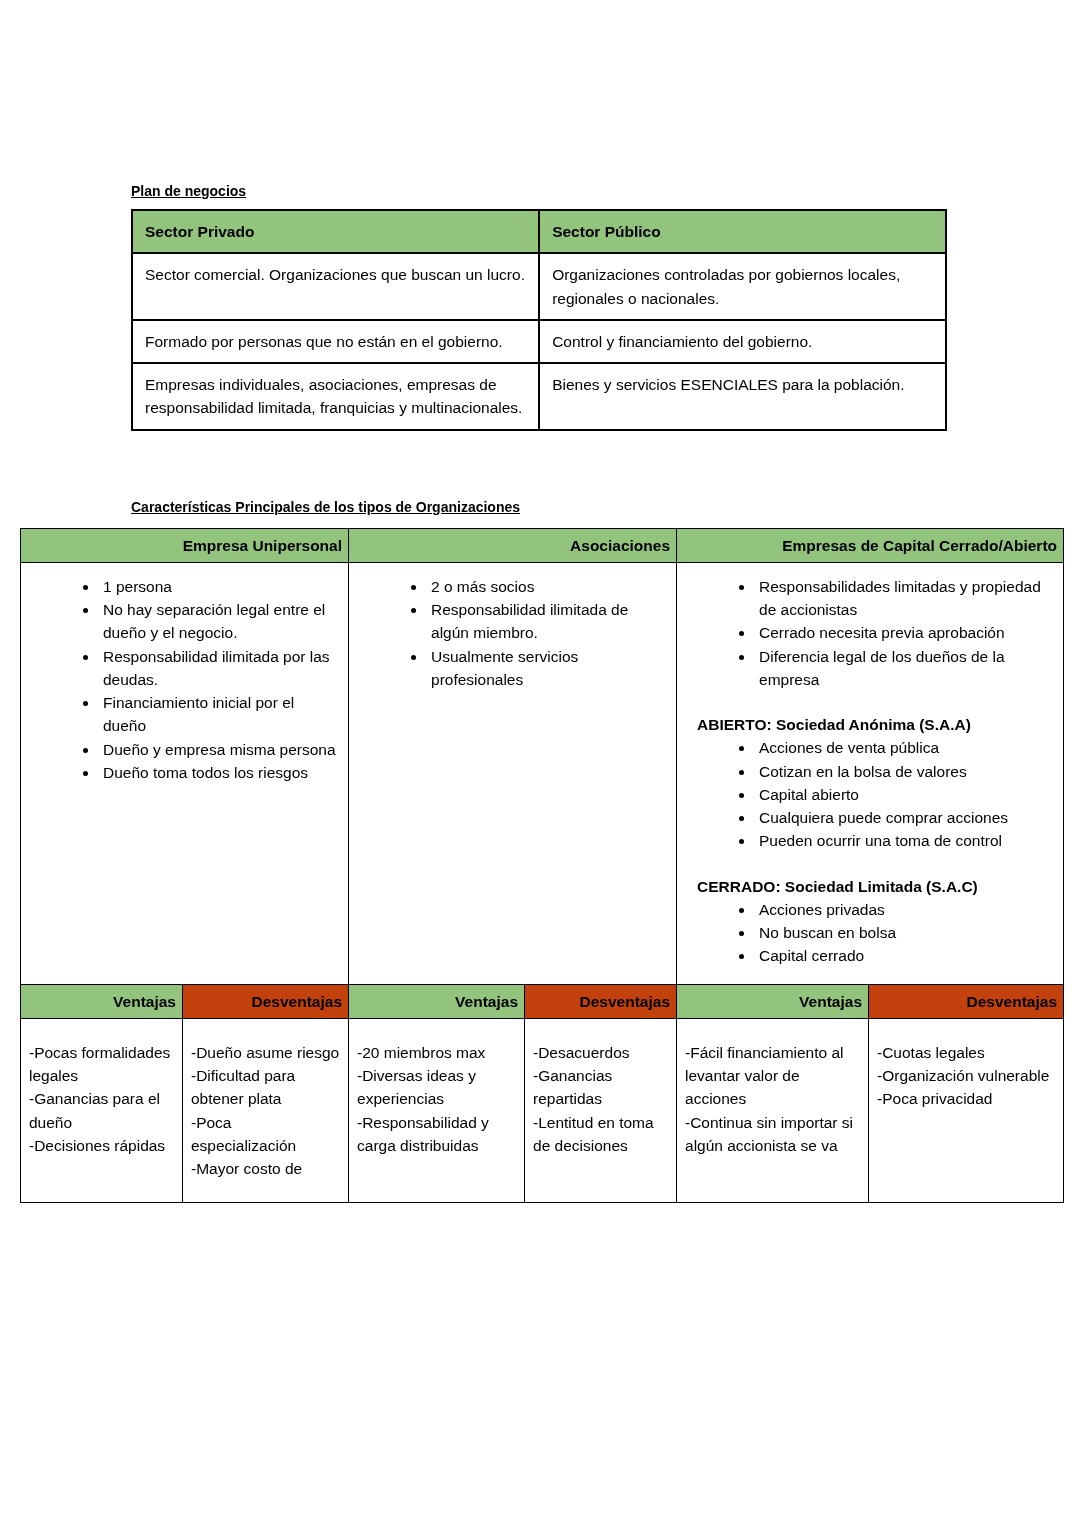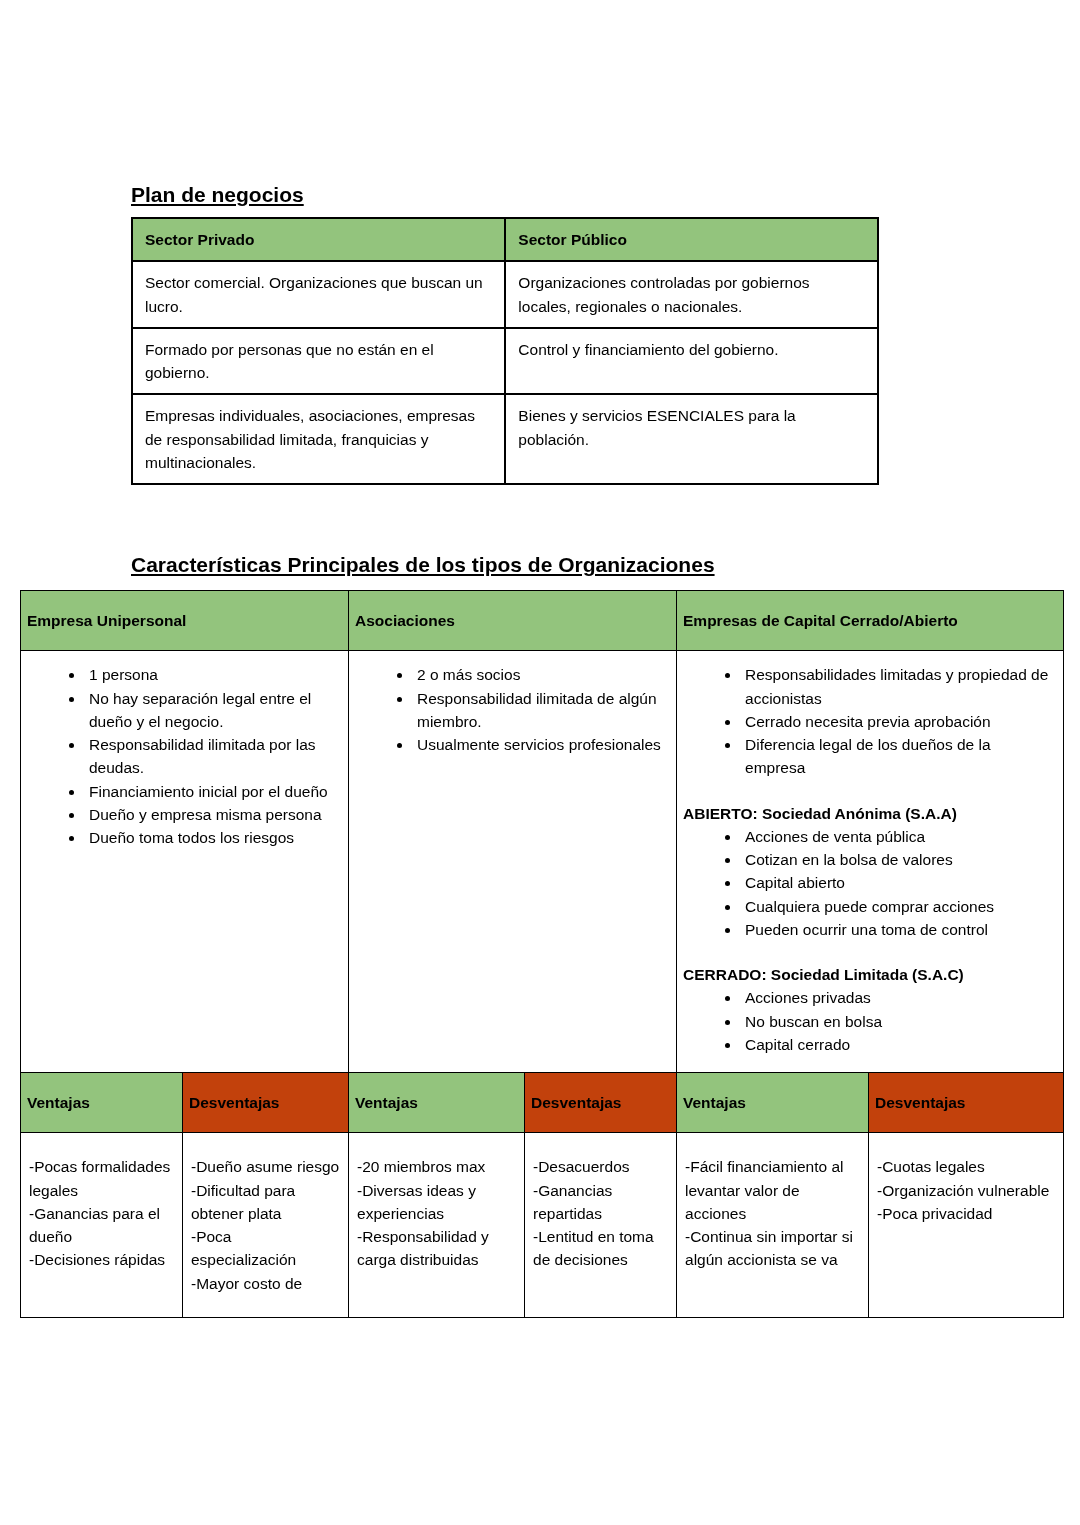--- a/index.html
+++ b/index.html
@@ -10,56 +10,56 @@
     font-family: "Liberation Sans", sans-serif;
     font-size: 15.5px;
     color: #000000;
     overflow: hidden;
   }
   .page { padding-top: 183px; }
 
   .doc-title {
     font-weight: bold;
     text-decoration: underline;
-    font-size: 21px;
+    font-size: 14px;
     margin: 0 0 10px 131px;
   }
   .doc-title.second { margin-top: 68px; margin-bottom: 13px; }
 
   table { border-collapse: collapse; }
 
   
-  .t1 { margin-left: 131px; width: 748px; }
+  .t1 { margin-left: 131px; width: 816px; }
   .t1 th, .t1 td {
     border: 2px solid #000;
     text-align: left;
     vertical-align: top;
     padding: 9px 12px;
     line-height: 1.5;
     width: 408px;
   }
   .t1 th { background: #93c47d; font-weight: bold; }
 
   
   .t2 { margin-left: 20px; width: 1043px; table-layout: fixed; }
   .t2 th, .t2 td {
     border: 1.5px solid #000;
     vertical-align: top;
     line-height: 1.5;
     word-wrap: break-word;
   }
   .t2 th {
-    text-align: left;
+    text-align: right;
     font-weight: bold;
-    padding: 18px 6px;
+    padding: 5px 6px;
     margin-top: 15px;
   }
   .t2 th.green { background: #93c47d; }
   .t2 th.red { background: #c2410c; }
-  .t2 td.content-cell { padding: 12px 10px 16px 4px; }
+  .t2 td.content-cell { padding: 12px 10px 16px 18px; }
   .t2 td.pc-cell { padding: 22px 8px; }
 
   ul.bullets {
     margin: 0;
     padding-left: 60px;
     list-style-type: disc;
   }
   ul.bullets li { padding-left: 4px; }
 
   .cell-heading {

